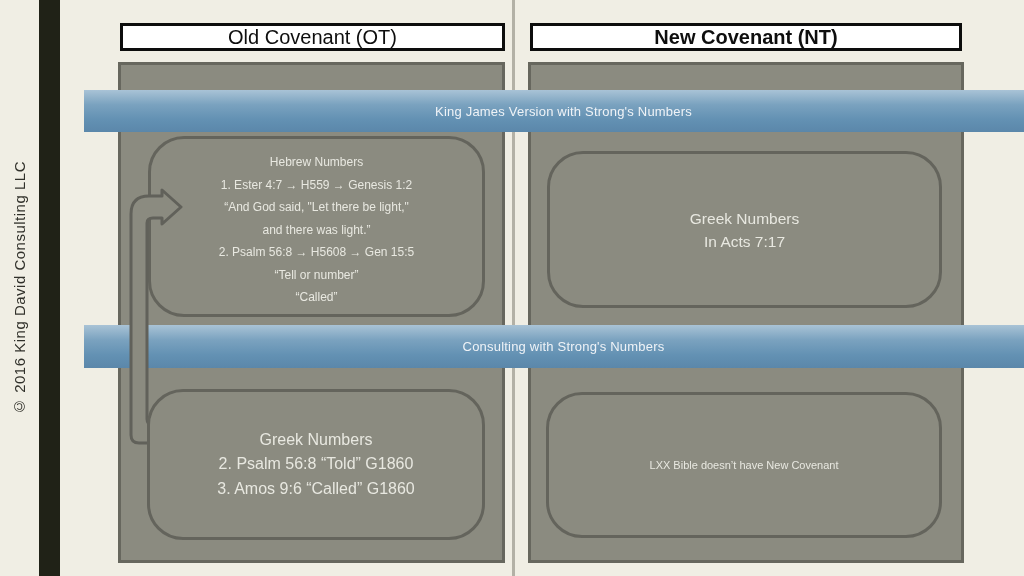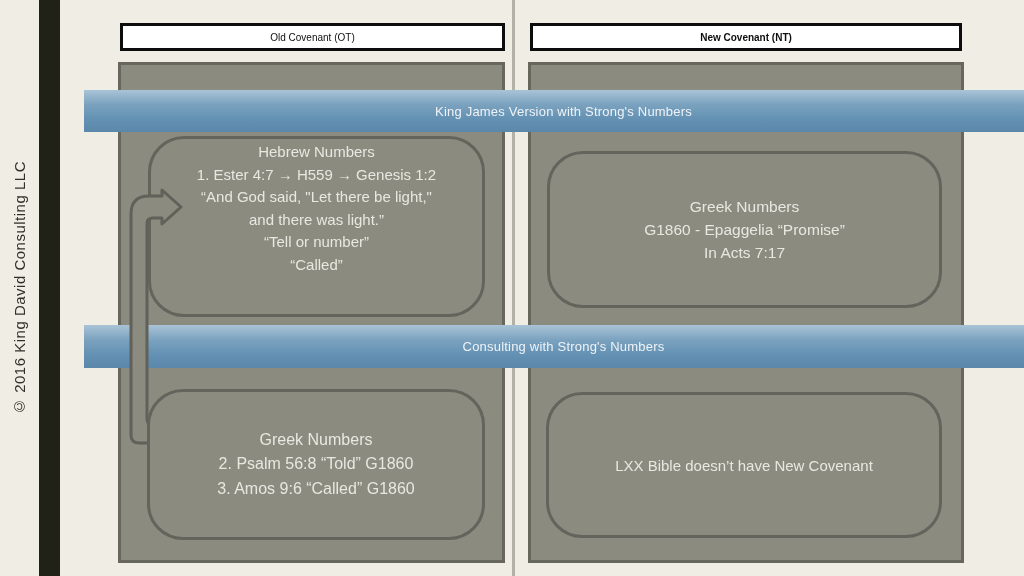--- a/index.html
+++ b/index.html
@@ -22,21 +22,21 @@
     font-size:15px; color:#30302a; letter-spacing:.5px; white-space:nowrap;
   }
 
   
   .divider { position:absolute; left:512px; top:0; width:3px; height:576px; background:#b3b1a6; }
 
   
   .header-box {
     position:absolute; top:23px; height:28px; background:#ffffff;
     border:3px solid #0d0d0d; display:flex; align-items:center; justify-content:center;
-    font-size:10px; color:#0e0e0e; z-index:1;
+    font-size:20px; color:#0e0e0e; z-index:1;
   }
   .header-left  { left:120px; width:385px; }
   .header-right { left:530px; width:432px;font-weight:bold; }
 
   
   .panel {
     position:absolute; top:62px; height:501px;
     background:#8b8b80; border:3px solid #67675e; z-index:0;
   }
   .panel-left  { left:118px; width:387px; }
@@ -52,27 +52,27 @@
   .banner-kjv { top:90px;  height:42px; }
   .banner-lxx { top:325px; height:43px; }
 
   
   .rbox {
     position:absolute; background:#8b8b80; border:3px solid #64645c; border-radius:36px;
     color:#e8e8e0; text-align:center;
     display:flex; flex-direction:column; align-items:center; justify-content:center;
   }
   .box-hebrew    { left:148px; top:136px; width:337px; height:181px; z-index:1;
-                   font-size:15px; line-height:22.5px; justify-content:flex-start; padding-top:2px; }
+                   font-size:12px; line-height:22.5px; justify-content:flex-start; padding-top:12px; }
   .box-greek-nt  { left:547px; top:151px; width:395px; height:157px; z-index:1;
                    font-size:15.5px; line-height:23px; }
   .box-greek-lxx { left:147px; top:389px; width:338px; height:151px; z-index:4;
                    font-size:16px;   line-height:24.5px; }
   .box-lxx-note  { left:546px; top:392px; width:396px; height:146px; z-index:1;
-                   font-size:15px; }
+                   font-size:11px; }
   .bold { font-weight:normal; }
 
   
   .arrow-svg { position:absolute; left:0; top:0; width:1024px; height:576px; z-index:3; pointer-events:none; }
 </style>
 </head>
 <body>
 
 <div class="slide">
 
@@ -100,27 +100,27 @@
     <span>Consulting with Strong's Numbers</span>
   </div>
 
   <div class="rbox box-hebrew">
     <div>Hebrew Numbers</div>
     <div>1.  Ester 4:7 → H559 → Genesis 1:2</div>
     <div>
       <span>“And God </span><span class="bold">said</span><span>, "Let there be light,"</span>
     </div>
     <div>and there was light.”</div>
+    <div>2.  Psalm 56:8 → H5608 → Gen 15:5</div>
     <div>“Tell or number”</div>
     <div>“Called”</div>
   </div>
 
   <div class="rbox box-greek-nt">
     <div>Greek Numbers</div>
-    <div>G1860 - Epaggelia “Promise”</div>
     <div>In Acts 7:17</div>
   </div>
 
   <svg class="arrow-svg" viewBox="0 0 1024 576" xmlns="http://www.w3.org/2000/svg">
     <path d="M 166 425 L 153 425 Q 147 425 147 419 L 147 223 Q 147 218 153 218 L 162 218 L 162 224 L 181 207 L 162 190 L 162 196 L 149 196 Q 131 196 131 214 L 131 435 Q 131 443 139 443 L 166 443 Z" fill="#8b8b80" stroke="#61615a" stroke-width="3" stroke-linejoin="round"></path>
   </svg>
 
   <div class="rbox box-greek-lxx">
     <div>Greek Numbers</div>
     <div>2.  Psalm 56:8 “Told” G1860</div>

